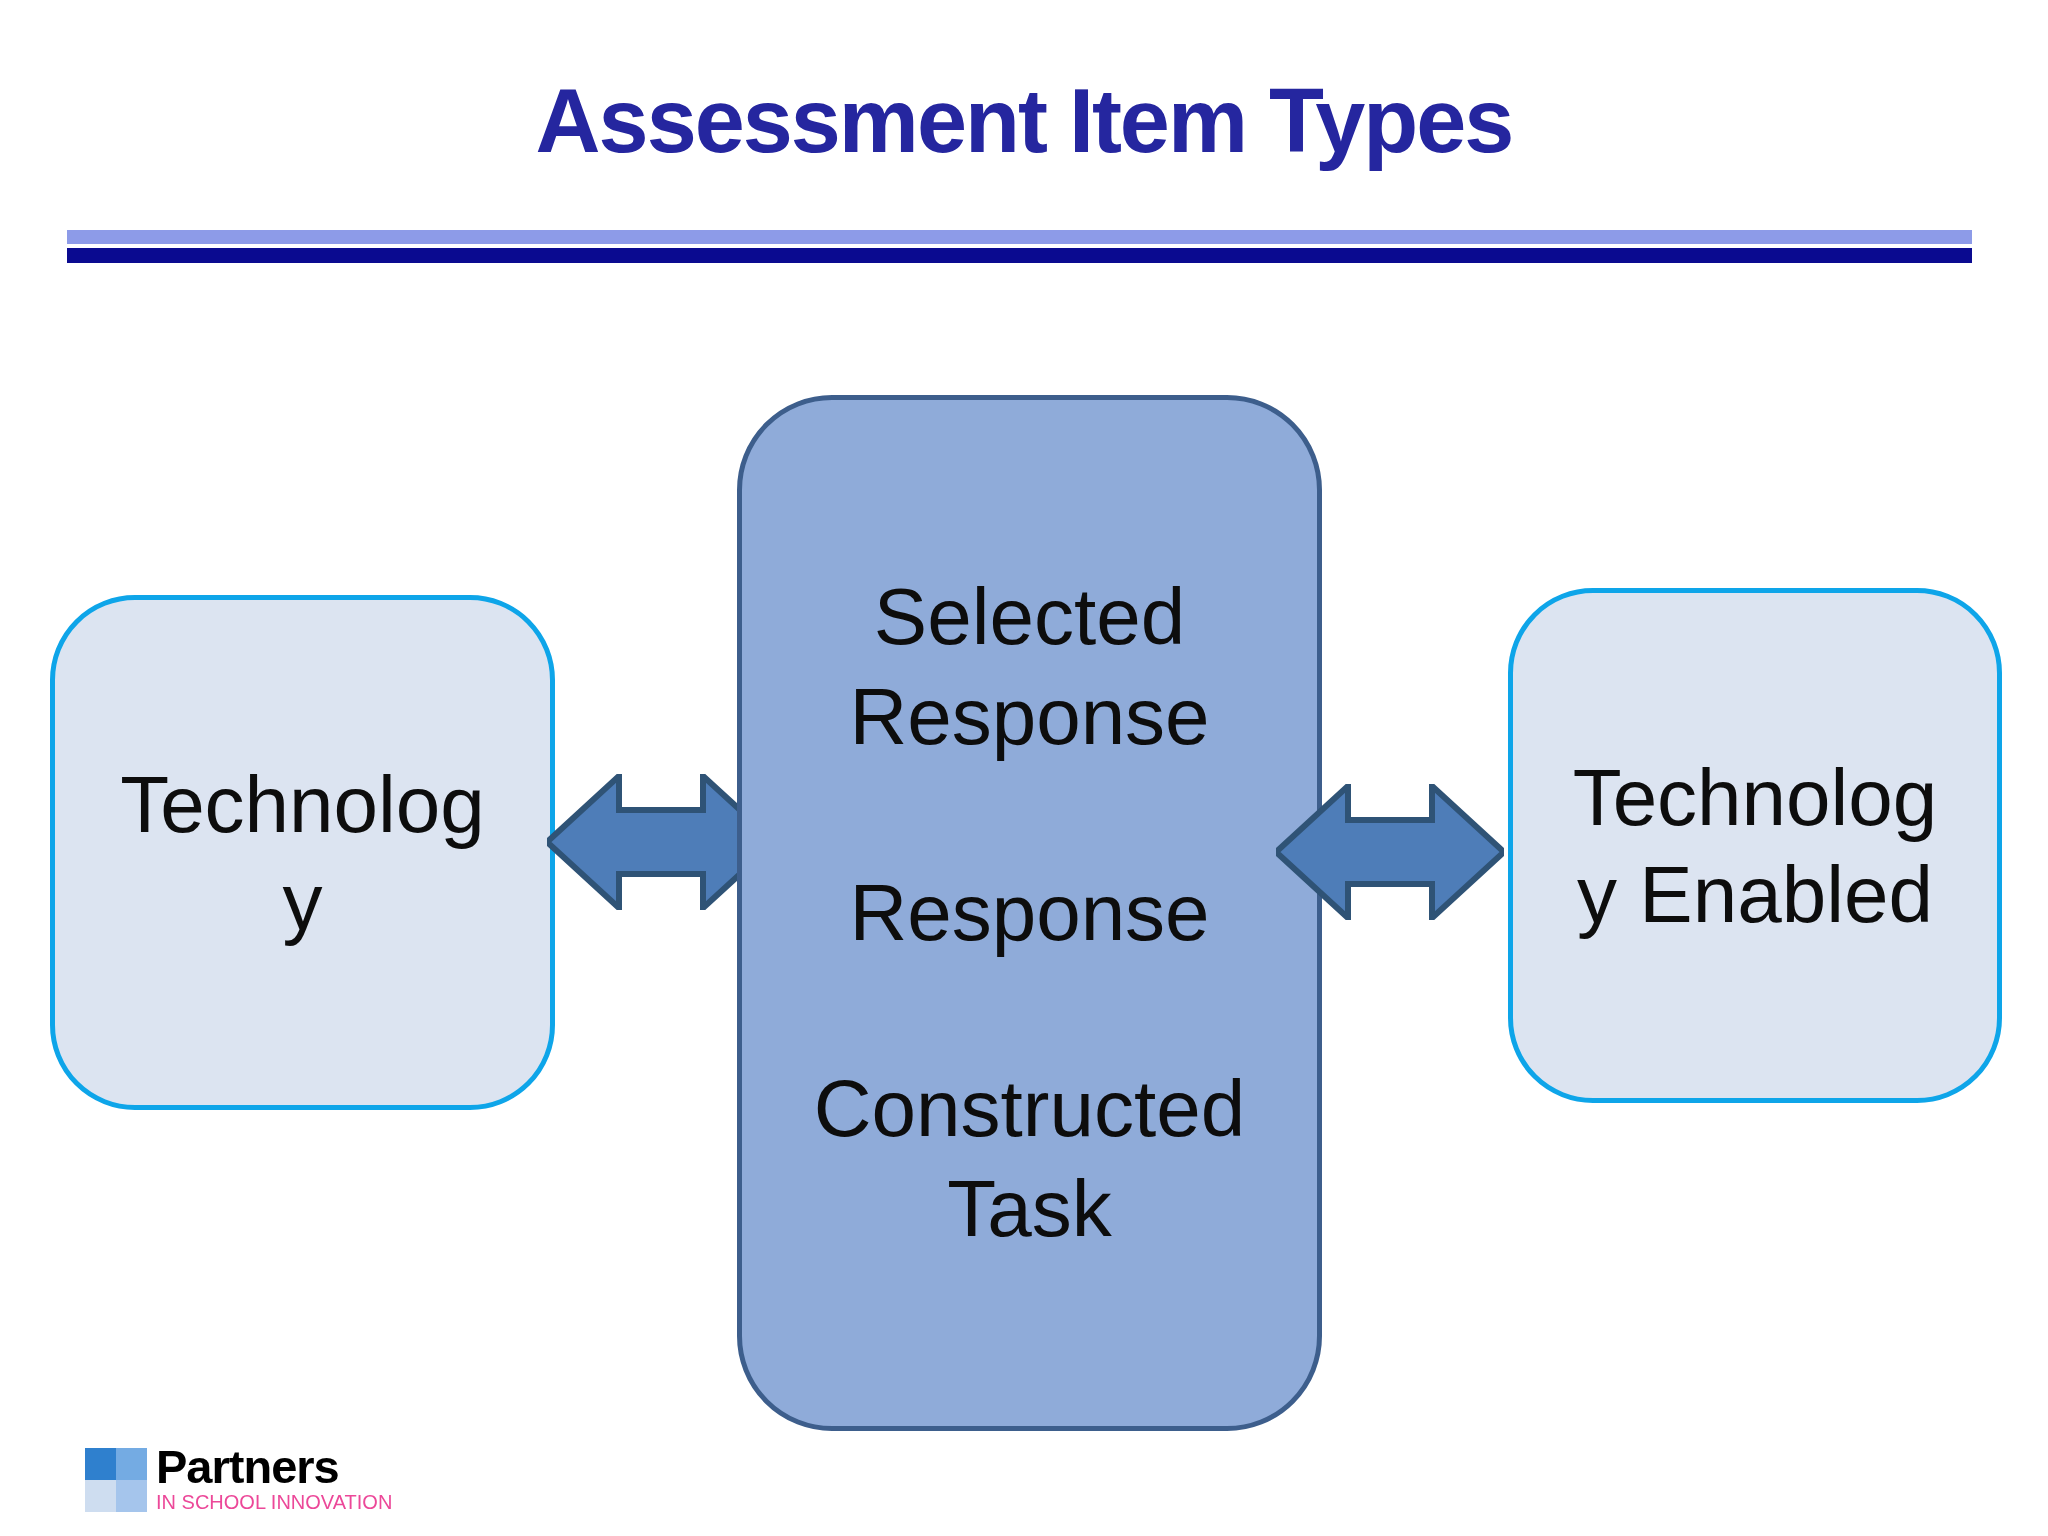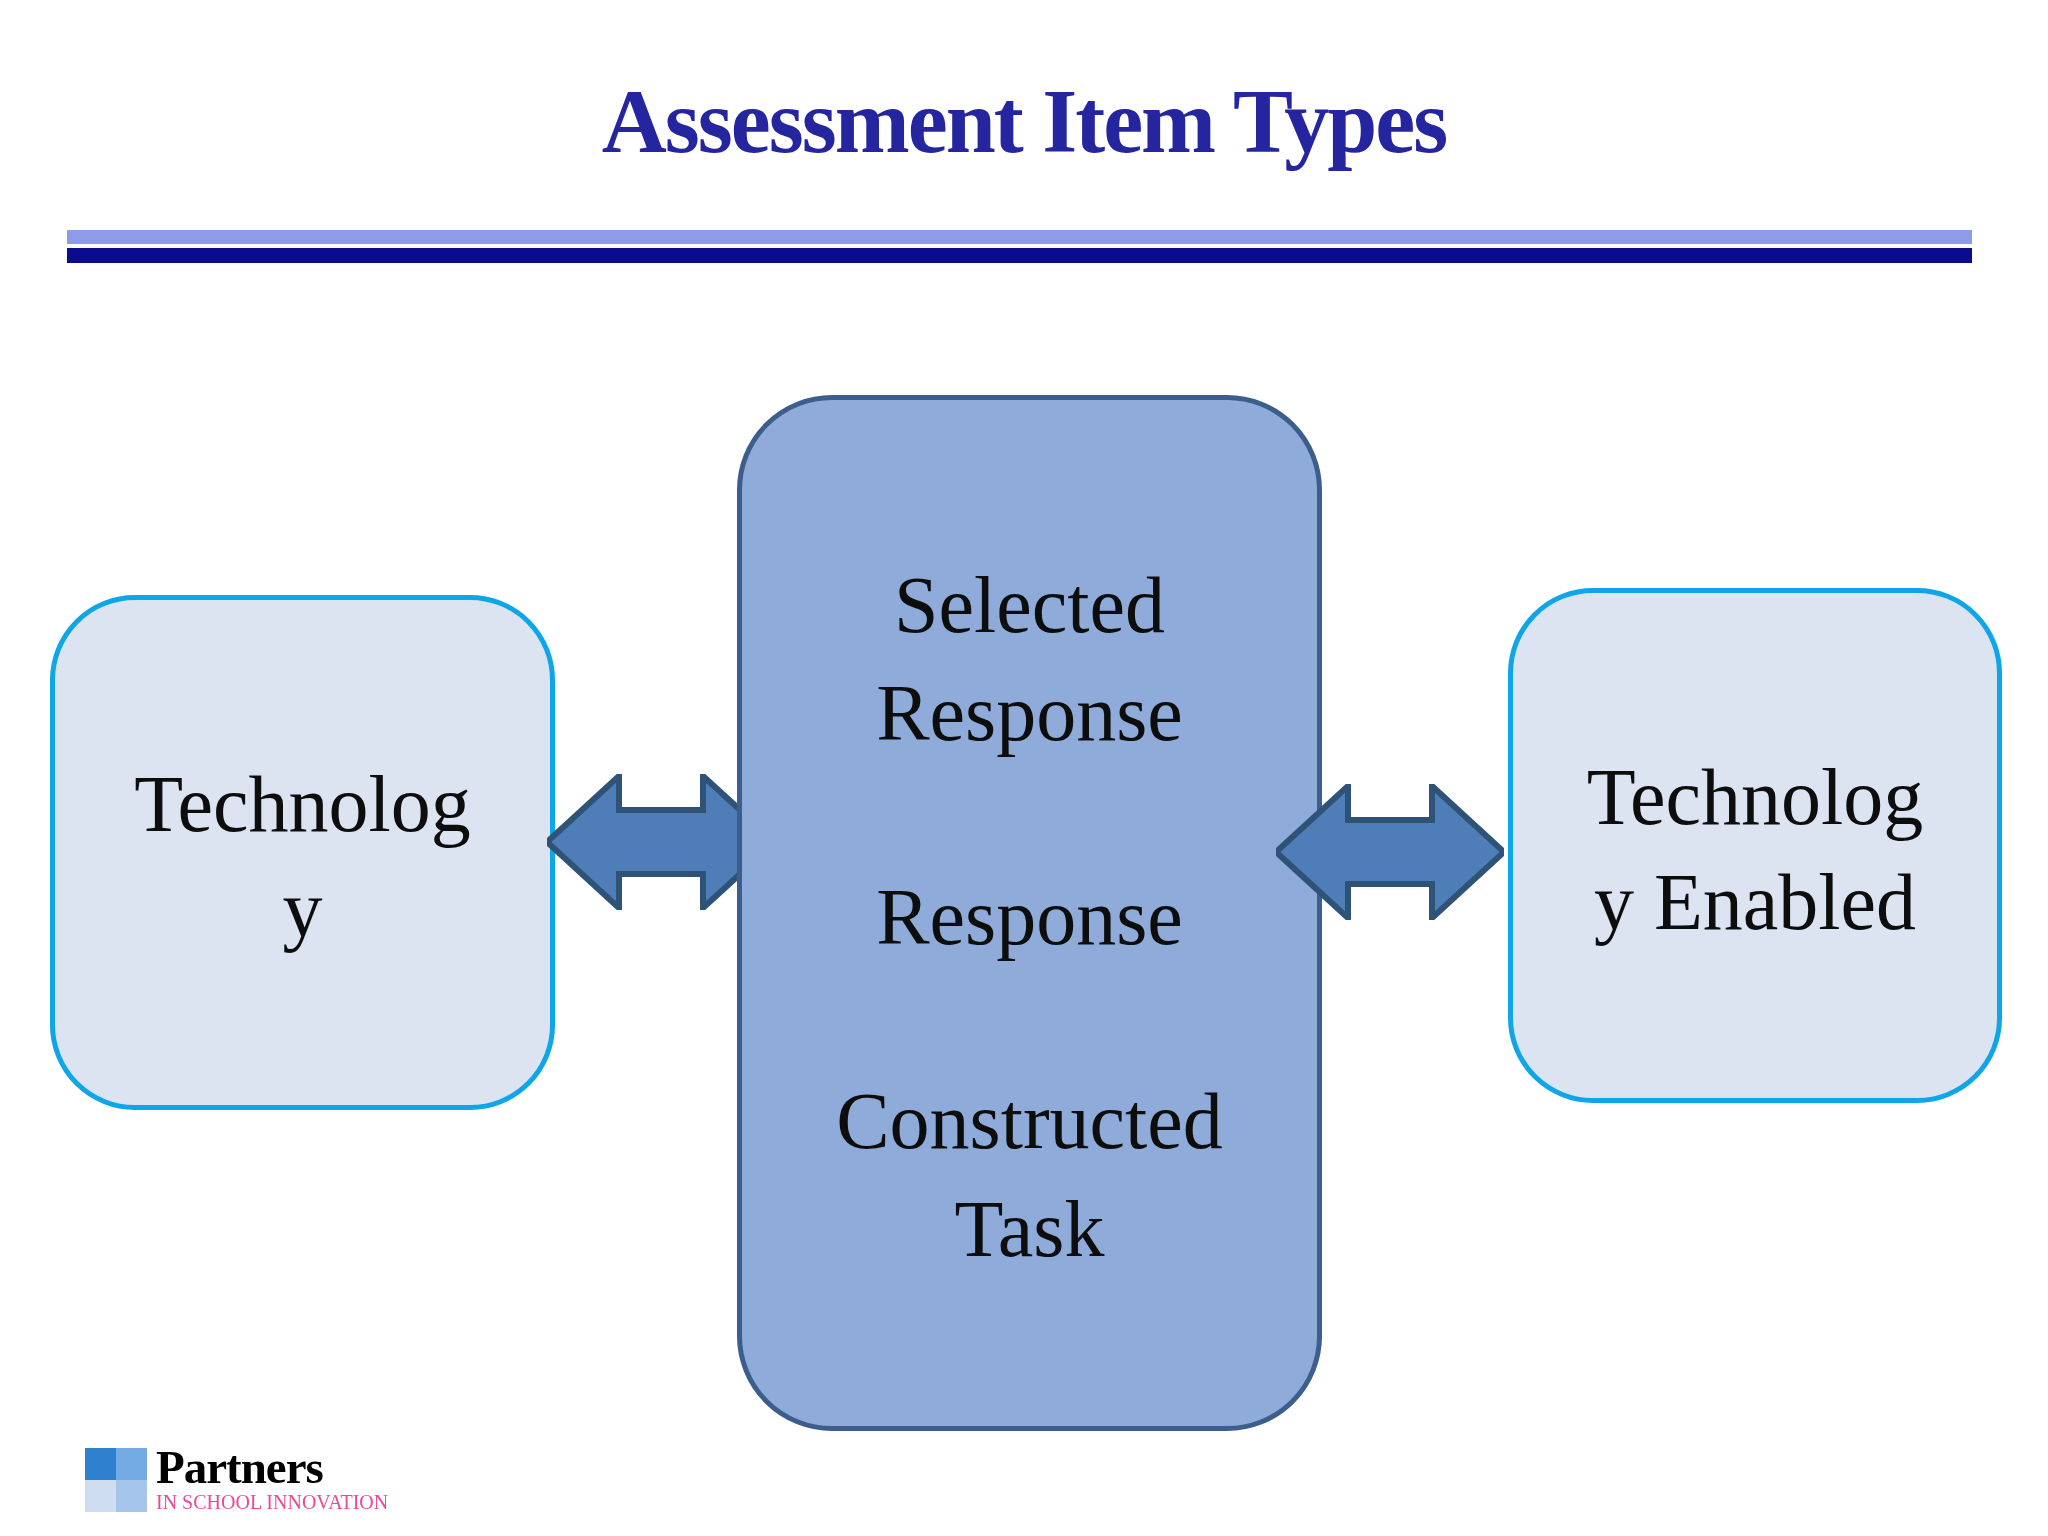--- a/index.html
+++ b/index.html
@@ -1,21 +1,21 @@
 <!DOCTYPE html>
 <html><head>
 <meta charset="utf-8">
 <style>
   html, body { margin: 0; padding: 0; background: #ffffff; }
   .slide {
     position: relative;
     width: 2048px;
     height: 1536px;
     background: #ffffff;
-    font-family: Liberation Serif, serif;
+    font-family: Liberation Sans, sans-serif;
     overflow: hidden;
   }
 
   
   .title {
     position: absolute;
     top: 72px; left: 0; width: 100%;
     text-align: center;
     font-size: 90px;
     font-weight: 700;
@@ -46,21 +46,20 @@
     flex-direction: column;
     gap: 96px;
   }
   .box-text { text-align: center; }
   .line {
     font-size: 80px;
     line-height: 97px;
     color: #0d0d0d;
     text-align: center;
     white-space: nowrap;
-    margin-top: 8px;
   }
   .center-box .line { line-height: 100px; }
   .para { text-align: center; }
 
   
   .arrow { position: absolute; }
   .arrow-left  { left: 547px;  top: 774px; }
   .arrow-right { left: 1276px; top: 784px; }
 
   

